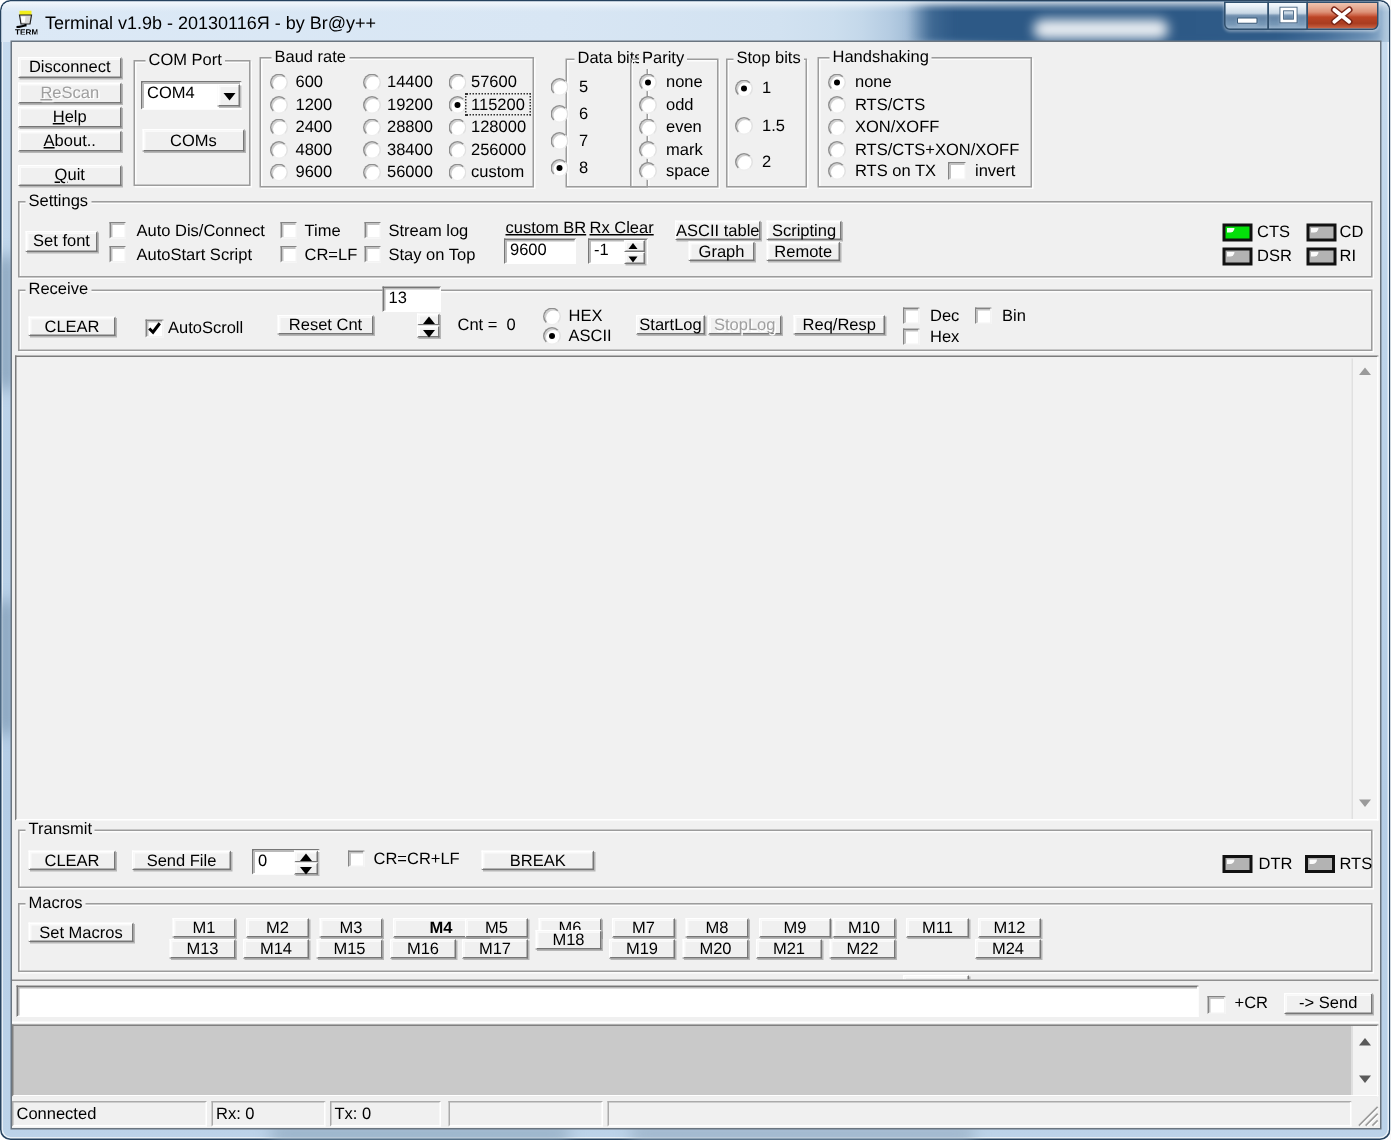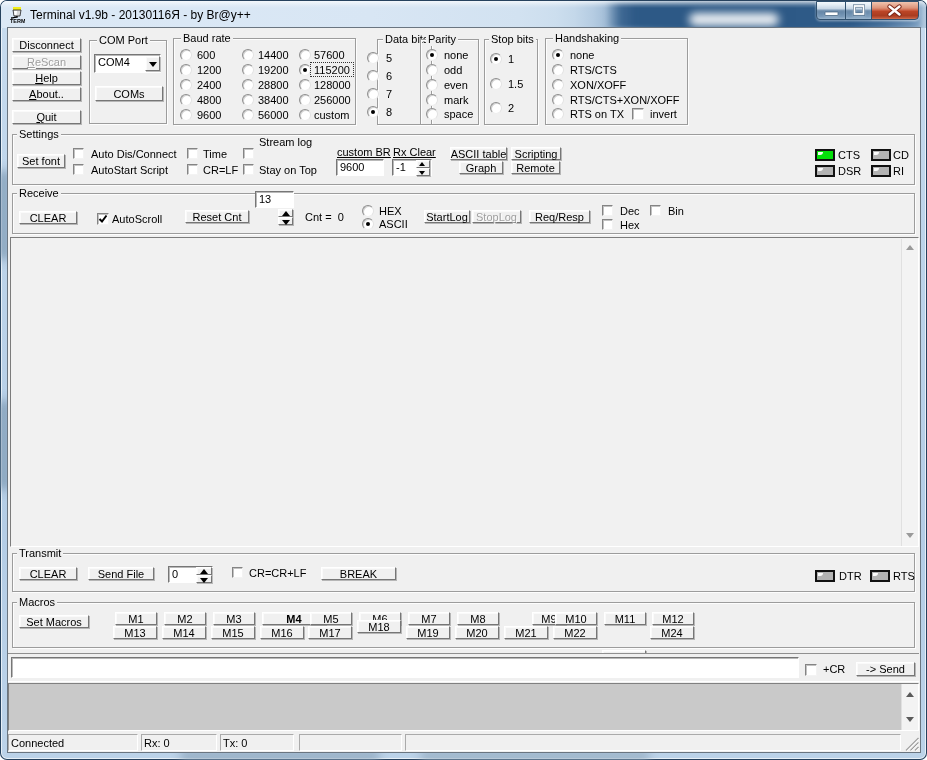--- a/index.html
+++ b/index.html
@@ -192,21 +192,21 @@
 <div class="b" style="left:17px;top:154px;width:48px;height:14px;font-size:11px;">Set font</div>
 <span class="c" style="left:73px;top:148px;"></span>
 <div class="t" style="left:91px;top:148px;">Auto Dis/Connect</div>
 <span class="c" style="left:73px;top:164px;"></span>
 <div class="t" style="left:91px;top:164px;">AutoStart Script</div>
 <span class="c" style="left:187px;top:148px;"></span>
 <div class="t" style="left:203px;top:148px;">Time</div>
 <span class="c" style="left:187px;top:164px;"></span>
 <div class="t" style="left:203px;top:164px;">CR=LF</div>
 <span class="c" style="left:243px;top:148px;"></span>
-<div class="t" style="left:259px;top:136px;">Stream log</div>
+<div class="t" style="left:259px;top:148px;">Stream log</div>
 <span class="c" style="left:243px;top:164px;"></span>
 <div class="t" style="left:259px;top:164px;">Stay on Top</div>
 <div class="t" style="left:337px;top:146px;text-decoration:underline;">custom BR</div>
 <div class="e" style="left:336px;top:159px;width:48px;height:17px;">9600</div>
 <div class="t" style="left:393px;top:146px;text-decoration:underline;">Rx Clear</div>
 <div class="e" style="left:392px;top:159px;width:40px;height:17px;">-1</div>
 <div class="b" style="left:416px;top:160px;width:14px;height:8px;">
     <span class="tri-u" style="left:2px;top:1px;border-left-width:3px;border-right-width:3px;border-bottom-width:4px;"></span>
   </div>
 <div class="b" style="left:416px;top:168px;width:14px;height:8px;">
@@ -297,21 +297,21 @@
 <div class="b" style="left:19px;top:615px;width:70px;height:13px;">Set Macros</div>
 <div id="macros">
 <div class="b" style="left:115px;top:612px;width:42px;height:13px;">M1</div>
 <div class="b" style="left:164px;top:612px;width:42px;height:13px;">M2</div>
 <div class="b" style="left:213px;top:612px;width:42px;height:13px;">M3</div>
 <div class="b" style="left:262px;top:612px;width:64px;height:13px;font-weight:bold;">M4</div>
 <div class="b" style="left:310px;top:612px;width:42px;height:13px;">M5</div>
 <div class="b" style="left:359px;top:612px;width:42px;height:13px;">M6</div>
 <div class="b" style="left:408px;top:612px;width:42px;height:13px;">M7</div>
 <div class="b" style="left:457px;top:612px;width:42px;height:13px;">M8</div>
-<div class="b" style="left:532px;top:612px;width:34px;height:13px;">M9</div>
+<div class="b" style="left:506px;top:612px;width:48px;height:13px;">M9</div>
 <div class="b" style="left:555px;top:612px;width:42px;height:13px;">M10</div>
 <div class="b" style="left:604px;top:612px;width:42px;height:13px;">M11</div>
 <div class="b" style="left:652px;top:612px;width:42px;height:13px;">M12</div>
 <div class="b" style="left:113px;top:626px;width:44px;height:13px;">M13</div>
 <div class="b" style="left:162px;top:626px;width:44px;height:13px;">M14</div>
 <div class="b" style="left:211px;top:626px;width:44px;height:13px;">M15</div>
 <div class="b" style="left:260px;top:626px;width:44px;height:13px;">M16</div>
 <div class="b" style="left:308px;top:626px;width:44px;height:13px;">M17</div>
 <div class="b" style="left:357px;top:620px;width:44px;height:13px;">M18</div>
 <div class="b" style="left:406px;top:626px;width:44px;height:13px;">M19</div>

